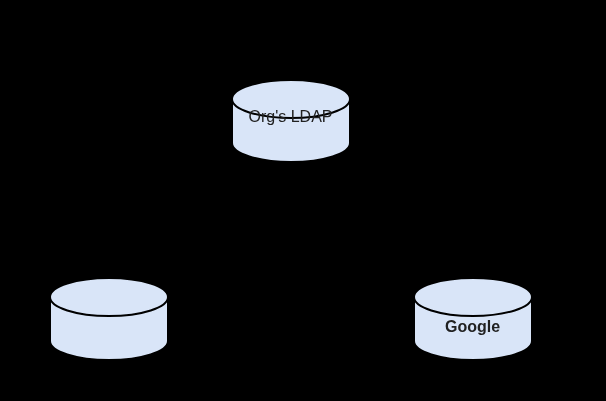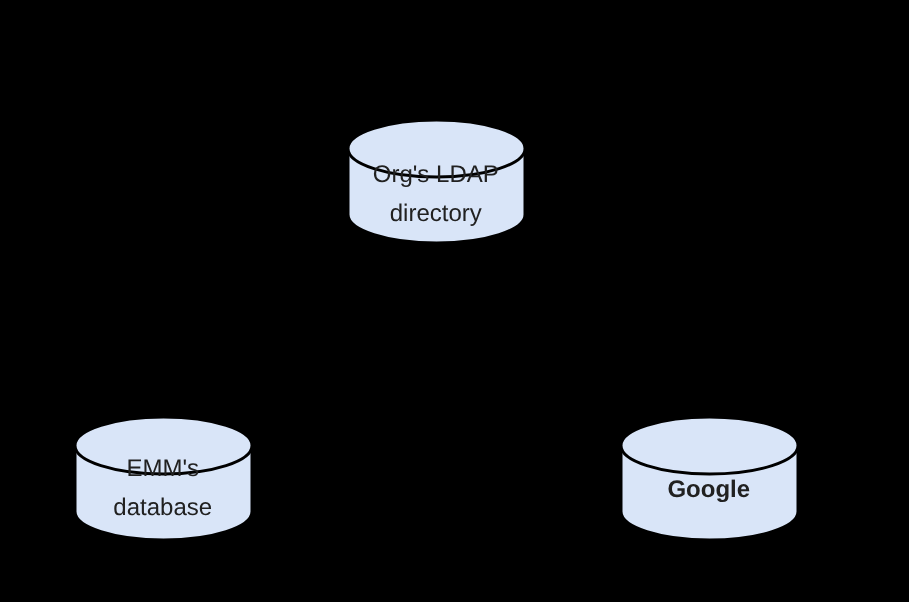--- a/index.html
+++ b/index.html
@@ -56,33 +56,28 @@
 
 <div class="canvas">
 
   <div class="node node-ldap">
     <svg class="cyl" viewBox="0 0 122 86" aria-hidden="true">
       <path d="M2 21 L2 65 A59 19 0 0 0 120 65 L120 21"></path>
       <ellipse cx="61" cy="21" rx="59" ry="19"></ellipse>
     </svg>
     <div class="label">
       <span>Org's LDAP</span>
-      <span>directory</span>
     </div>
   </div>
 
   <div class="node node-emm">
     <svg class="cyl" viewBox="0 0 122 86" aria-hidden="true">
       <path d="M2 21 L2 65 A59 19 0 0 0 120 65 L120 21"></path>
       <ellipse cx="61" cy="21" rx="59" ry="19"></ellipse>
     </svg>
-    <div class="label">
-      <span>EMM's</span>
-      <span>database</span>
-    </div>
   </div>
 
   <div class="node node-google">
     <svg class="cyl" viewBox="0 0 122 86" aria-hidden="true">
       <path d="M2 21 L2 65 A59 19 0 0 0 120 65 L120 21"></path>
       <ellipse cx="61" cy="21" rx="59" ry="19"></ellipse>
     </svg>
     <div class="label">
       <span>Google</span>
     </div>

